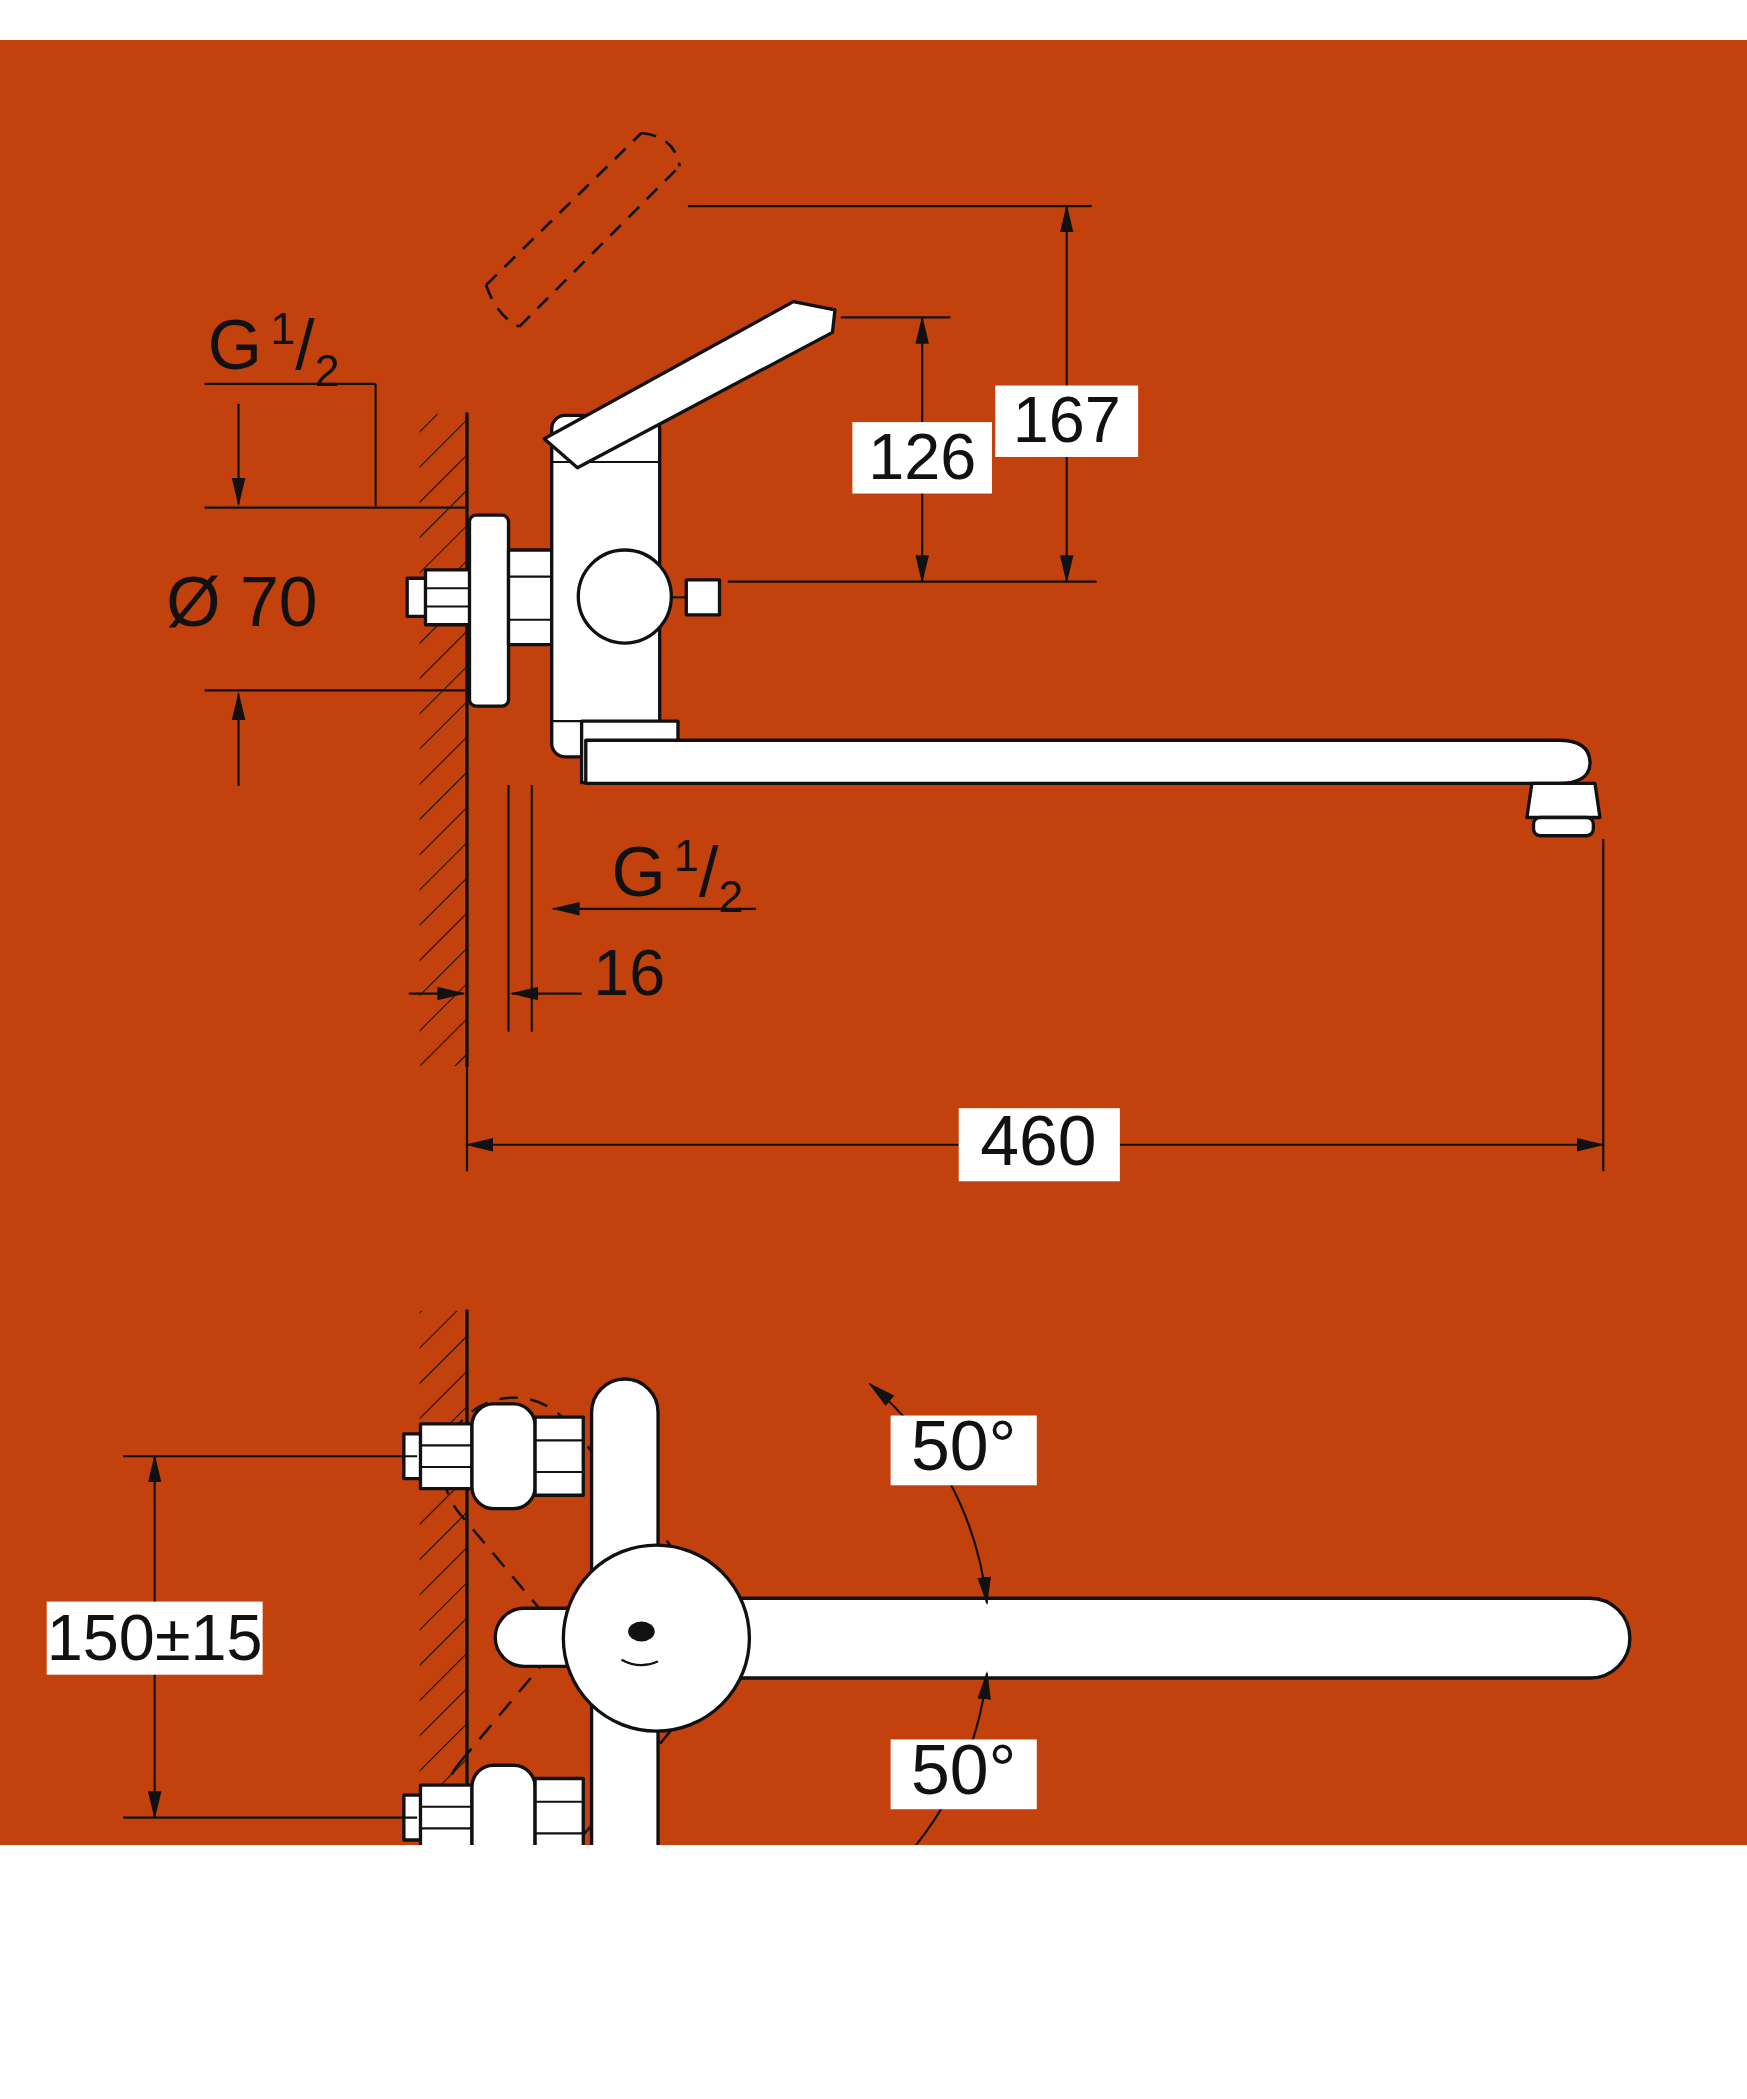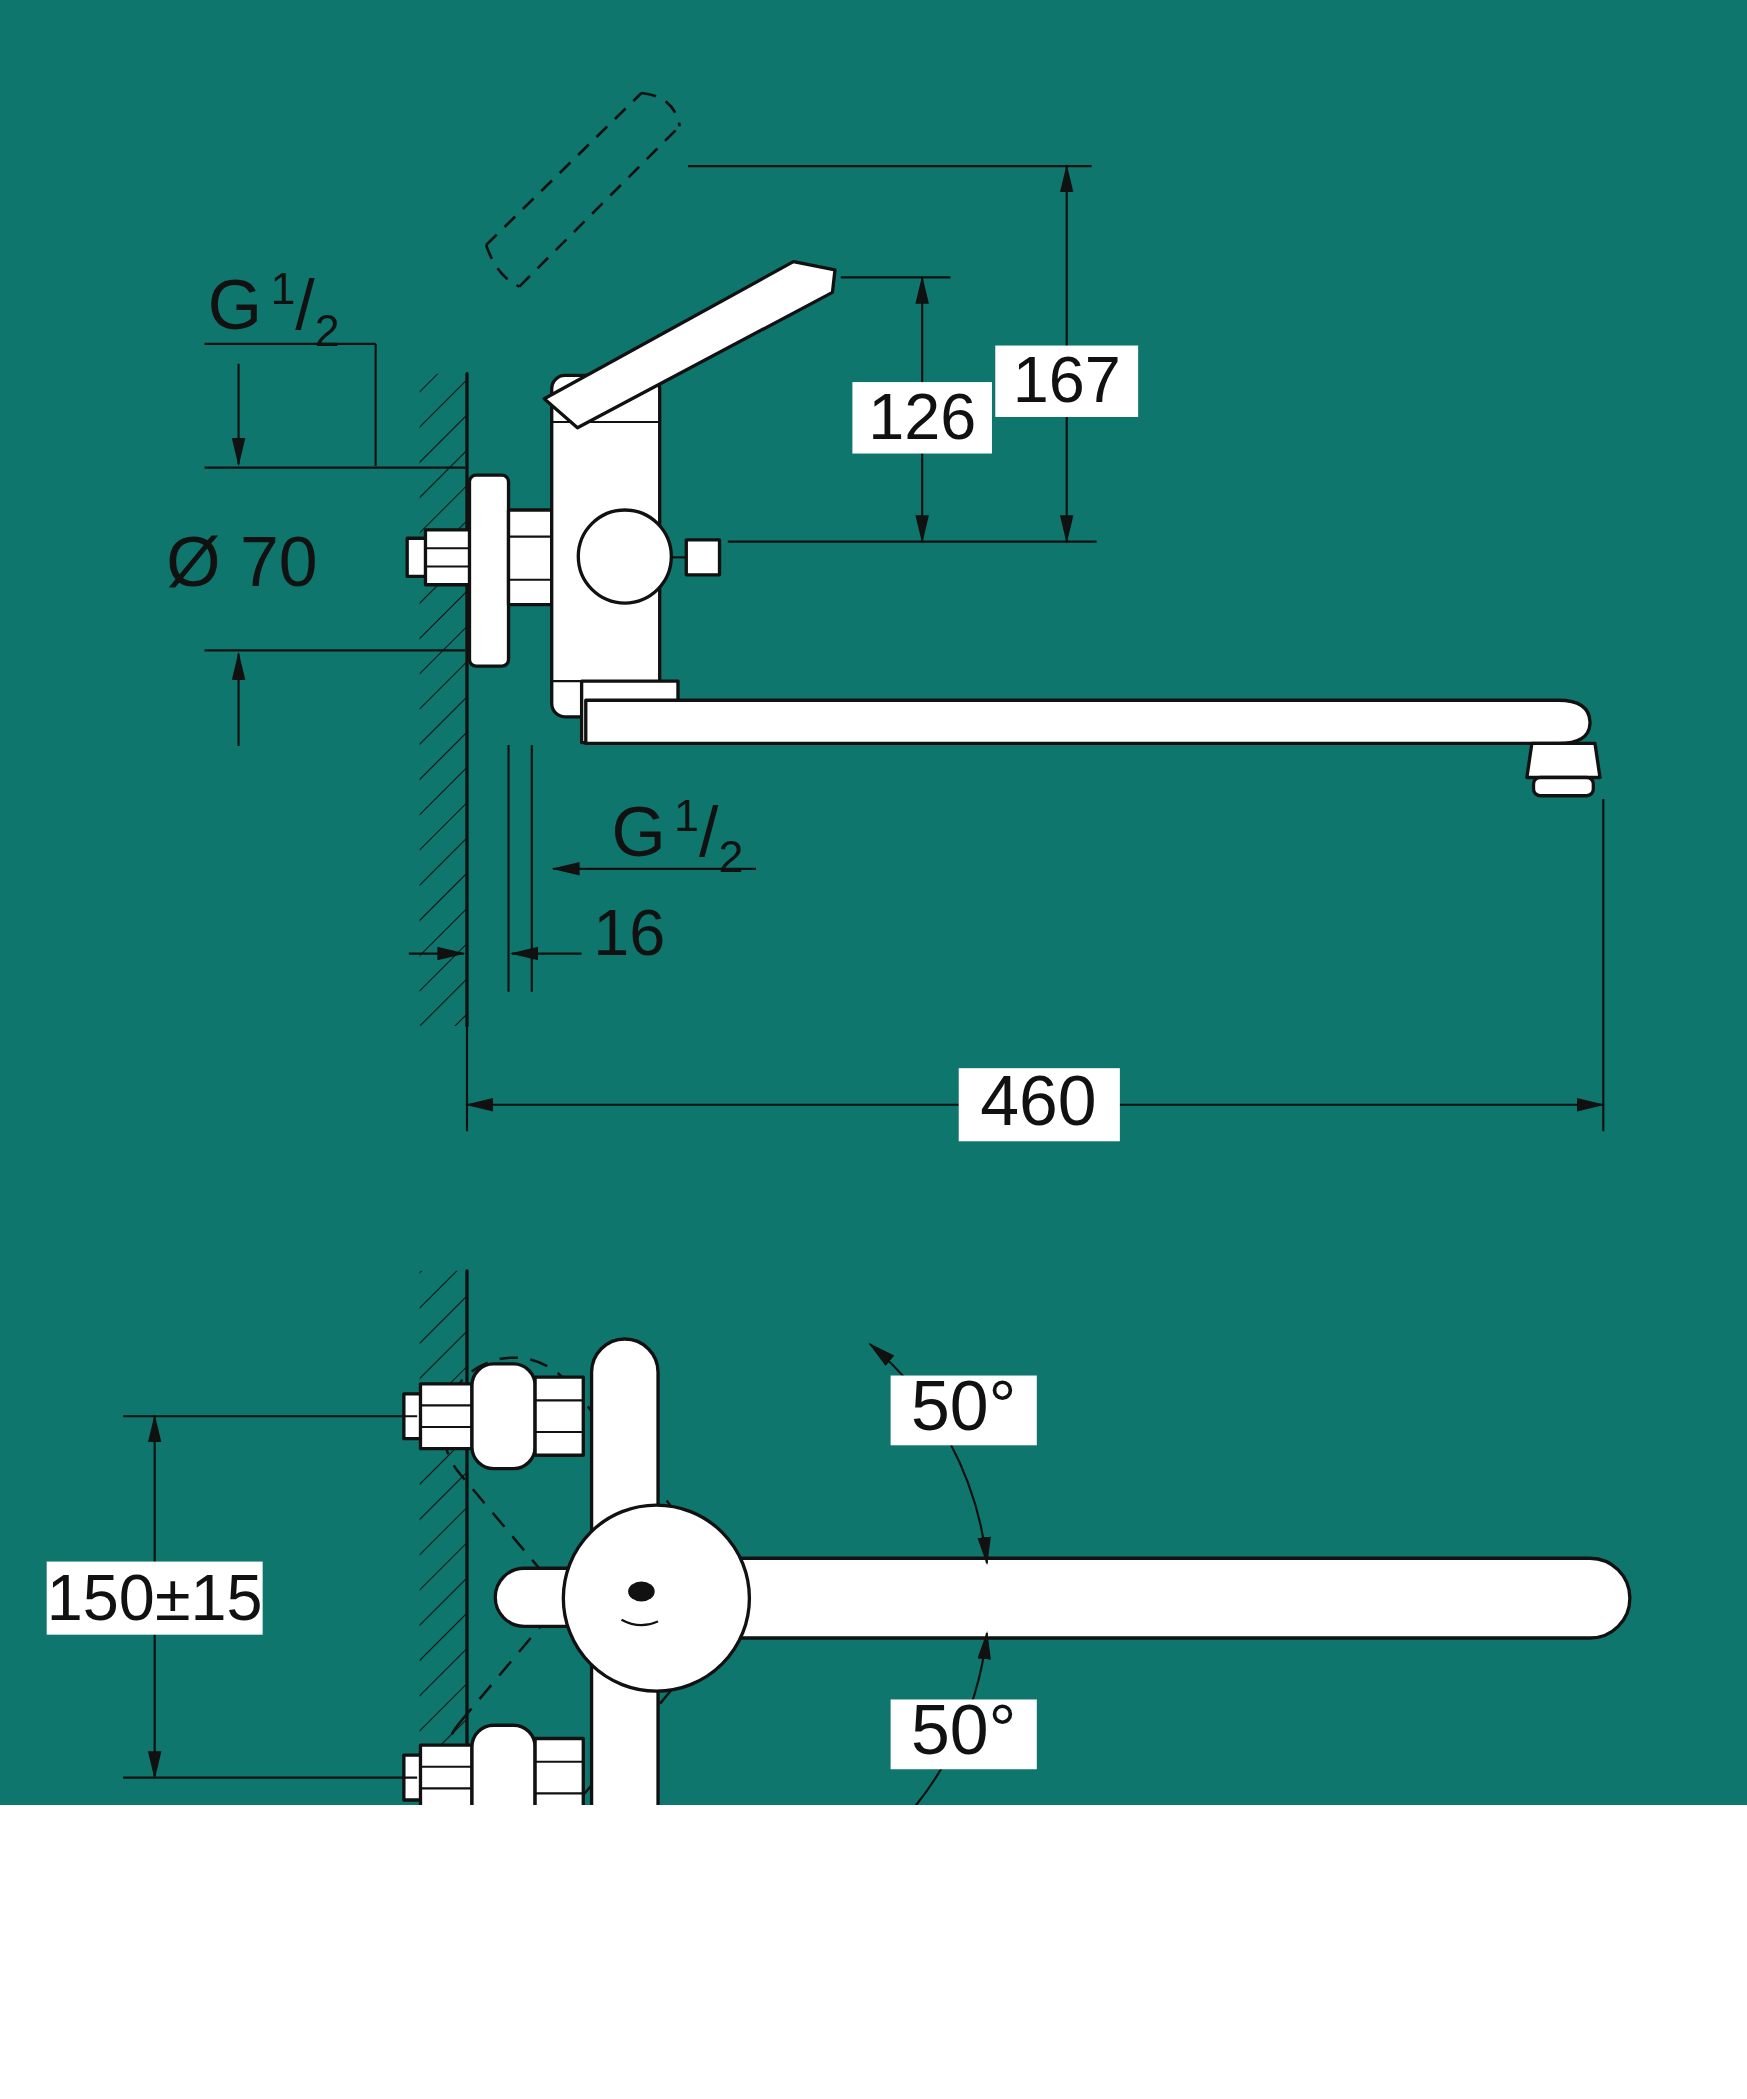--- a/index.html
+++ b/index.html
@@ -1,16 +1,16 @@
 <!DOCTYPE html>
 <html style="font-size:13.3px"><head>
 <meta charset="utf-8">
 <style>
   html,body{margin:0;padding:0;background:#ffffff;}
-  .sheet{width:1748px;height:1805px;background:#0f766e;position:relative;}
+  .sheet{width:1748px;height:1805px;background:#c2410c;position:relative;margin-top:40px;}
   svg{display:block;}
   .ln{stroke:#111111;stroke-width:4;fill:none;stroke-linecap:round;}
   .fill{fill:#ffffff;stroke:#111111;stroke-width:4;stroke-linejoin:round;}
   .thin{stroke:#111111;stroke-width:2.6;fill:none;}
   .dash{stroke:#111111;stroke-width:3.2;fill:none;stroke-dasharray:18 13;}
   .dash2{stroke:#111111;stroke-width:3;fill:none;stroke-dasharray:22 15;}
   .mask{fill:#ffffff;stroke:none;}
   .dim-text{font-family:"Liberation Sans","DejaVu Sans",sans-serif;font-size:78px;fill:#111111;}
   .big{font-size:84px;}
   .frac{font-size:54px;}

